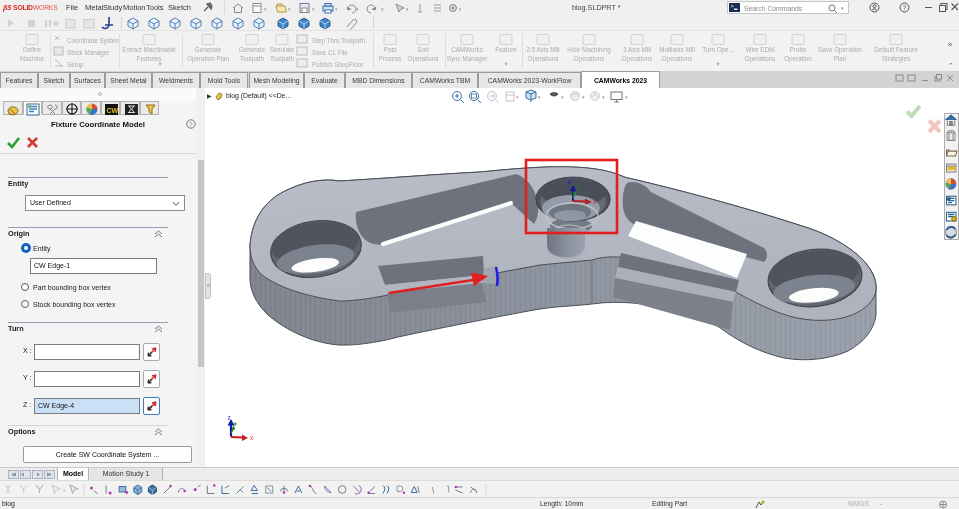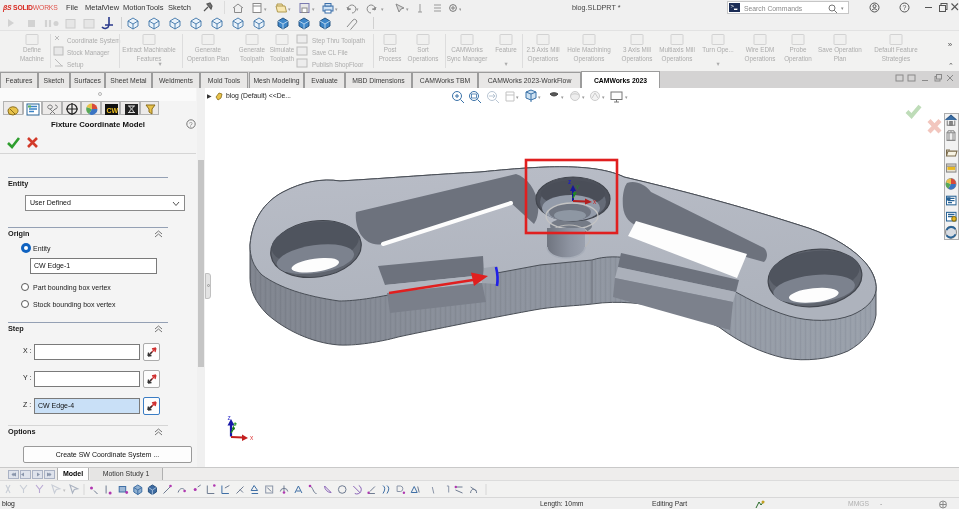--- a/index.html
+++ b/index.html
@@ -41,21 +41,21 @@
 #statusbar{position:absolute;left:0;top:497px;width:959px;height:12px;background:#f0f0f0;border-top:1px solid #d8d8d8;font-size:6.8px;color:#333;}
 .st{position:absolute;top:2px;white-space:nowrap;}
 </style>
 </head>
 <body>
 <div id="app">
   <div id="titlebar">
     <div id="logo"><i style="font-weight:bold">βS</i> <b>SOLID</b><span style="color:#e0544c">WORKS</span></div>
     <span class="menu" style="left:66px">File</span>
     <span class="menu" style="left:85px">Metal</span>
-    <span class="menu" style="left:103px">View</span>
+    <span class="menu" style="left:103px">Study</span>
     <span class="menu" style="left:123px">Motion</span>
     <span class="menu" style="left:146px">Tools</span>
     <span class="menu" style="left:168px">Sketch</span>
     <svg class="abs" style="left:202px;top:2px" width="11" height="11">
         <path d="M2 9 L6 5 M5 2 l3 -1 2 3 -1 3 z" stroke="#555" stroke-width="1.2" fill="#777"></path>
       </svg>
     <div class="abs" style="left:224px;top:1px;width:1px;height:13px;background:#dcdcdc"></div>
 
     <svg class="abs" style="left:231px;top:2px" width="230" height="12">
       <g stroke="#8a8a8a" fill="none" stroke-width="1">
@@ -328,21 +328,21 @@
         </svg>
       <div class="abs" style="left:21px;top:155px;width:10px;height:10px;border-radius:50%;background:#0f62c0"></div>
       <div class="abs" style="left:24px;top:158px;width:4px;height:4px;border-radius:50%;background:#fff"></div>
       <div class="rlab" style="left:33px;top:157px">Entity</div>
       <div class="tfield" style="left:30px;top:170px;width:127px">CW Edge-1</div>
       <div class="radio" style="left:21px;top:195px"></div>
       <div class="rlab" style="left:33px;top:196px">Part bounding box vertex</div>
       <div class="radio" style="left:21px;top:212px"></div>
       <div class="rlab" style="left:33px;top:213px">Stock bounding box vertex</div>
       <div class="sline" style="top:234px"></div>
-      <div class="sect" style="top:236px">Step</div>
+      <div class="sect" style="top:236px">Turn</div>
       <svg class="abs" style="left:154px;top:237px" width="9" height="8">
           <path d="M1 4 l3.5 -3 3.5 3 M1 7 l3.5 -3 3.5 3" stroke="#666" fill="none" stroke-width="0.9"></path>
         </svg>
       <div class="rlab" style="left:23px;top:259px">X :</div>
       <div class="tfield" style="left:34px;top:256px;width:106px"></div>
       <div class="abtn" style="left:143px;top:255px"></div>
       <svg class="abs" style="left:146px;top:258px" width="12" height="12">
           <path d="M10 2 L4 8 M10 2 l-4 1 M10 2 l-1 4" stroke="#d03030" stroke-width="1.3" fill="none"></path>
           <path d="M2 10 l4 -4 M2 10 l3.5 -0.5 M2 10 l0.5 -3.5" stroke="#333" stroke-width="1.3" fill="none"></path>
         </svg>

